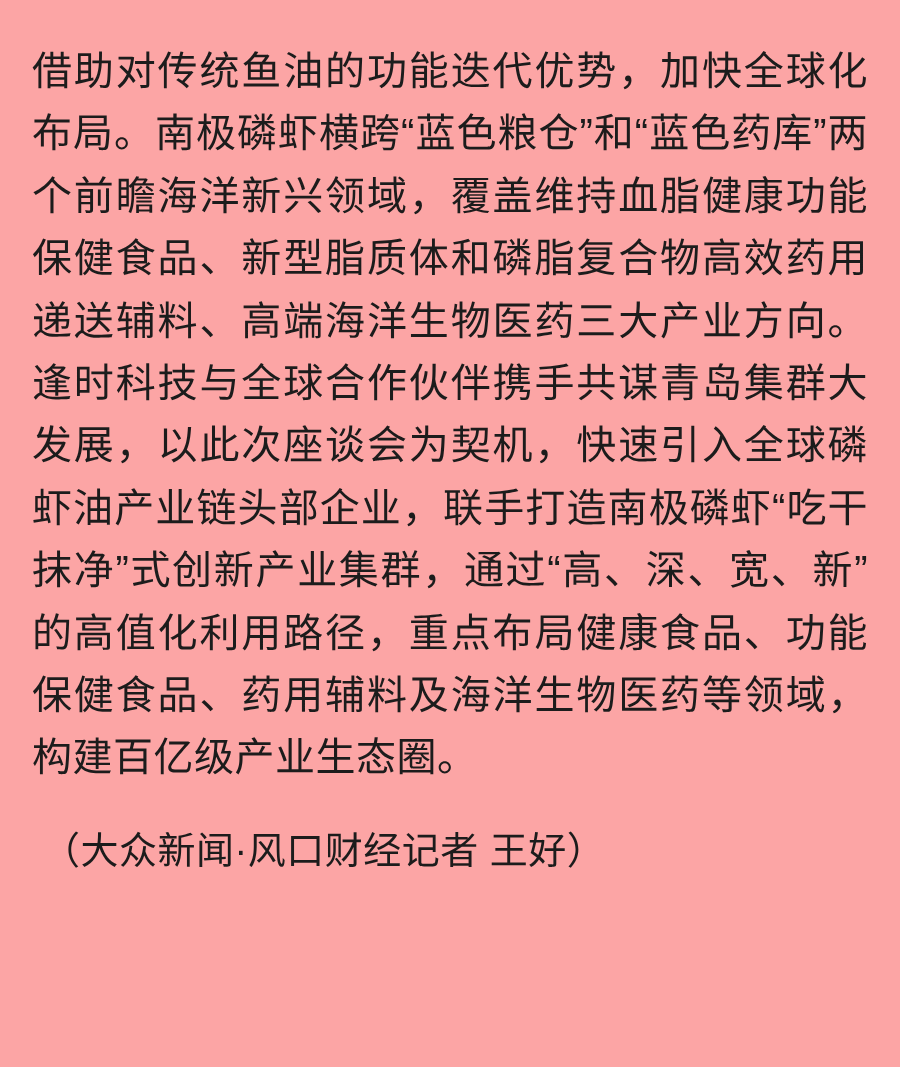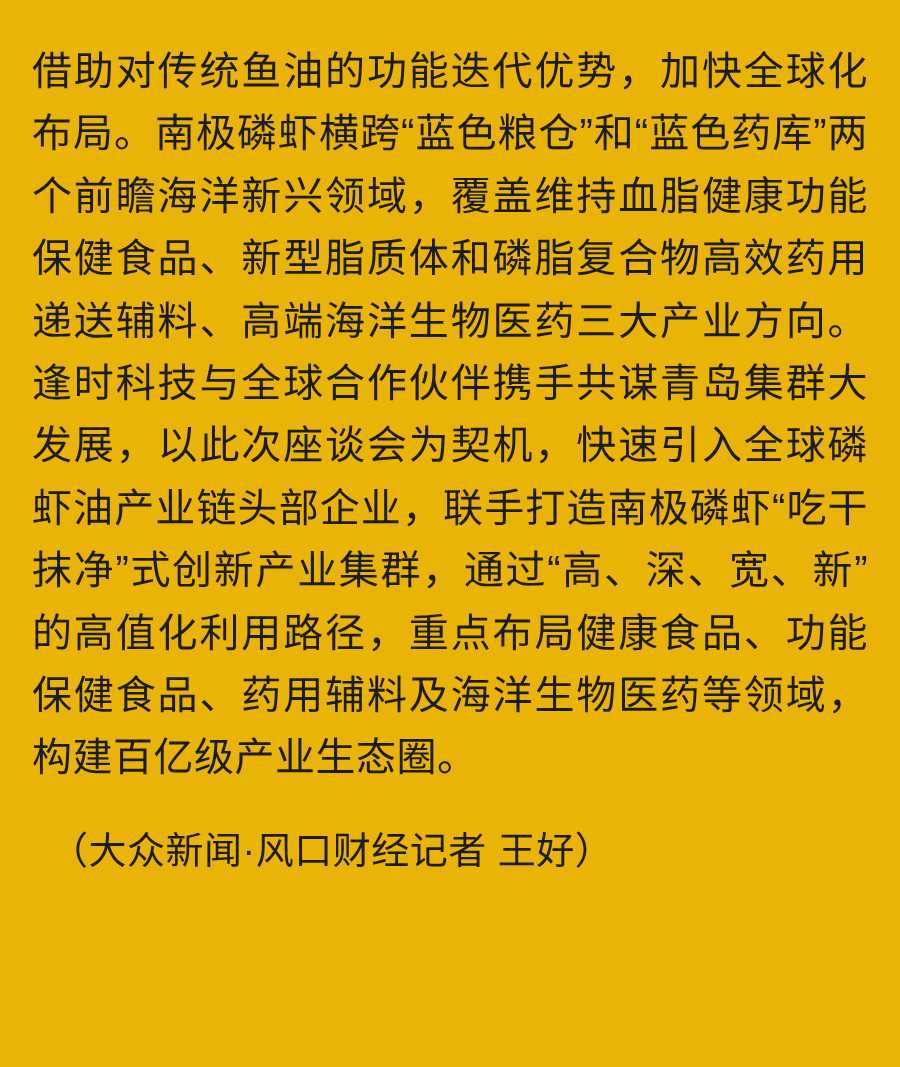--- a/index.html
+++ b/index.html
@@ -12,41 +12,41 @@
     height: 1067px;
     font-family: "Liberation Sans", "DejaVu Sans", sans-serif;
     color: #1a1a1a;
     -webkit-font-smoothing: antialiased;
   }
   .page {
     box-sizing: border-box;
     width: 900px;
     height: 1067px;
     padding: 40px 32px 0 32px;
-    background: #eab308;
+    background: #fca5a5;
     overflow: hidden;
   }
   .article-body {
     display: block;
   }
   .paragraph {
     font-size: 40px;
     line-height: 1.56;
     letter-spacing: 0.5px;
     color: #1c1c1c;
     text-align: justify;
     text-justify: inter-ideograph;
     margin: 0 0 34px 0;
     word-break: break-all;
   }
   .byline {
     font-size: 38px;
     line-height: 1.5;
     color: #1c1c1c;
-    margin: 16px;
+    margin: 8px;
     padding-left: 2px;
     letter-spacing: 0.5px;
   }
 </style>
 </head>
 <body>
 
 <div class="page">
   <div class="article-body">
     <p class="paragraph">借助对传统鱼油的功能迭代优势，加快全球化布局。南极磷虾横跨“蓝色粮仓”和“蓝色药库”两个前瞻海洋新兴领域，覆盖维持血脂健康功能保健食品、新型脂质体和磷脂复合物高效药用递送辅料、高端海洋生物医药三大产业方向。逢时科技与全球合作伙伴携手共谋青岛集群大发展，以此次座谈会为契机，快速引入全球磷虾油产业链头部企业，联手打造南极磷虾“吃干抹净”式创新产业集群，通过“高、深、宽、新”的高值化利用路径，重点布局健康食品、功能保健食品、药用辅料及海洋生物医药等领域，构建百亿级产业生态圈。</p>

